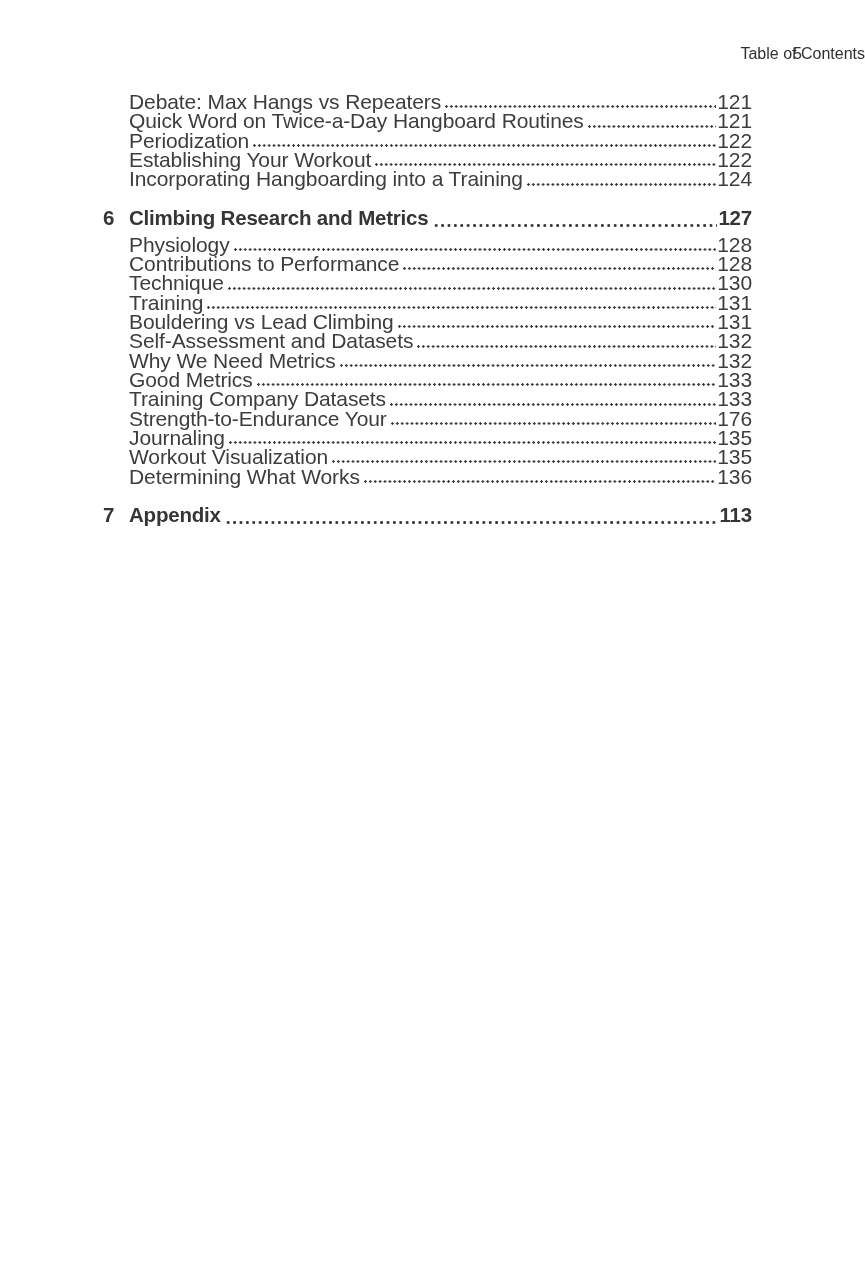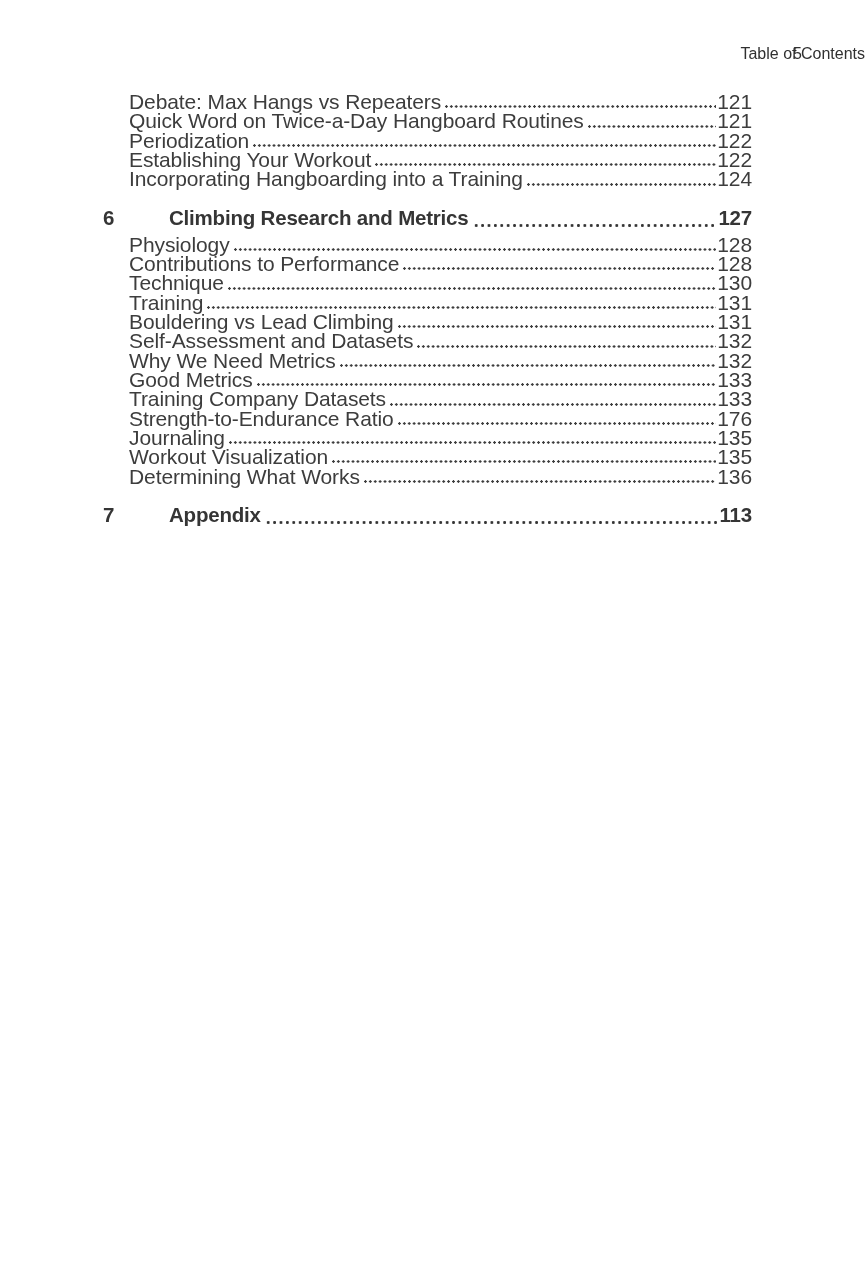--- a/index.html
+++ b/index.html
@@ -65,21 +65,21 @@
     align-items: stretch;
     margin-top: 14px;
     margin-bottom: 3px;
     font-size: 20.5px;
     font-weight: 700;
     line-height: 29px;
     letter-spacing: -0.2px;
     color: #353535;
   }
   .ch-num { width: 26px; flex: 0 0 26px; }
-  .ch-title { white-space: nowrap; margin-left: 40px; }
+  .ch-title { white-space: nowrap; }
   .ch-dots {
     background-image: radial-gradient(circle, currentColor 1.35px, transparent 1.7px);
     background-size: 6.4px 3.4px;
     background-position: left bottom 4.5px;
     margin: 0 1px 0 4px;
   }
   .ch-pg { white-space: nowrap; }
 </style>
 </head>
 <body>
@@ -167,21 +167,21 @@
     <span class="lbl">Good Metrics</span>
     <span class="dots"></span>
     <span class="pg">133</span>
   </div>
             <div class="row">
     <span class="lbl">Training Company Datasets</span>
     <span class="dots"></span>
     <span class="pg">133</span>
   </div>
             <div class="row">
-    <span class="lbl">Strength-to-Endurance Ratio</span>
+    <span class="lbl">Strength-to-Endurance Your</span>
     <span class="dots"></span>
     <span class="pg">176</span>
   </div>
             <div class="row">
     <span class="lbl">Journaling</span>
     <span class="dots"></span>
     <span class="pg">135</span>
   </div>
             <div class="row">
     <span class="lbl">Workout Visualization</span>

